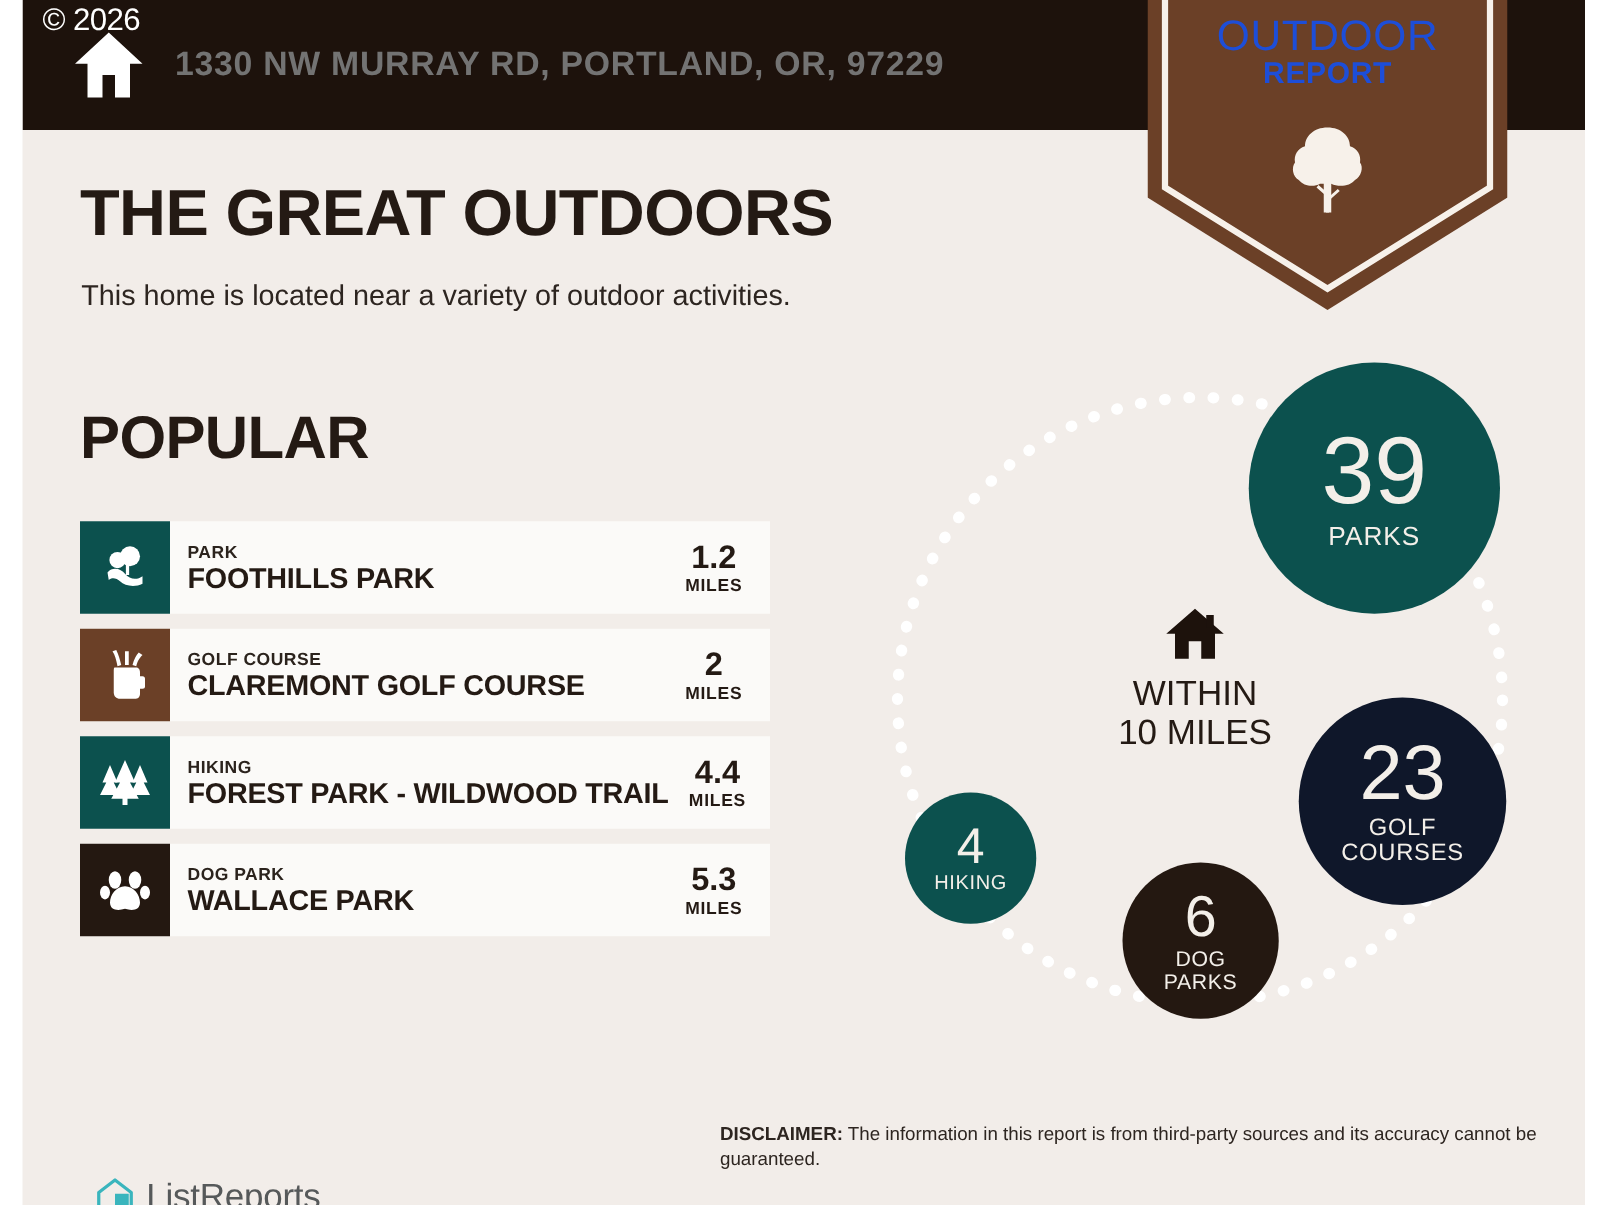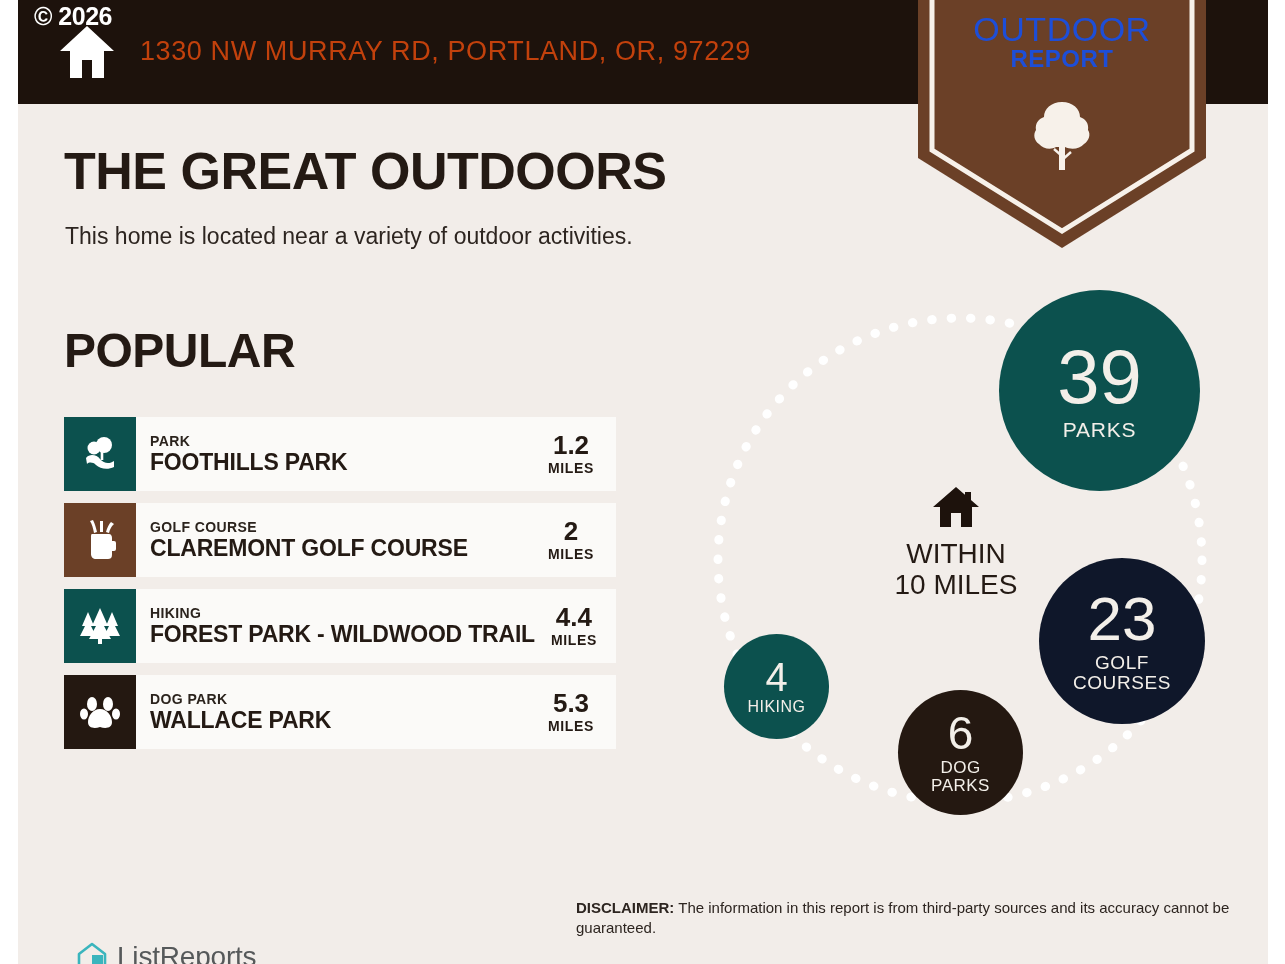--- a/index.html
+++ b/index.html
@@ -15,29 +15,29 @@
     background:#f2ede9;
     overflow:hidden;
   }
   
   .header{
     position:absolute;left:0;top:0;width:1250px;height:104px;
     background:#1d120c;
   }
   .copyright{
     position:absolute;left:16px;top:4px;
-    color:#ffffff;font-size:25px;font-weight:bold;
+    color:#ffffff;font-size:25px;font-weight:normal;
     letter-spacing:-0.5px;line-height:1;
     font-family:"Liberation Sans", sans-serif;
   }
   .home-icon-header{position:absolute;left:40px;top:24px;width:58px;height:56px;}
   .address{
     position:absolute;left:122px;top:36px;
-    color:#c2410c;font-size:27px;letter-spacing:0.6px;
-    font-weight:400;white-space:nowrap;
+    color:#737373;font-size:27px;letter-spacing:0.6px;
+    font-weight:700;white-space:nowrap;
   }
   
   .badge{
     position:absolute;left:900px;top:-14px;
     width:288px;height:262px;
   }
   .badge-text{
     position:absolute;left:0;top:26px;width:288px;
     text-align:center;color:#1d4ed8;
     line-height:1.02;

